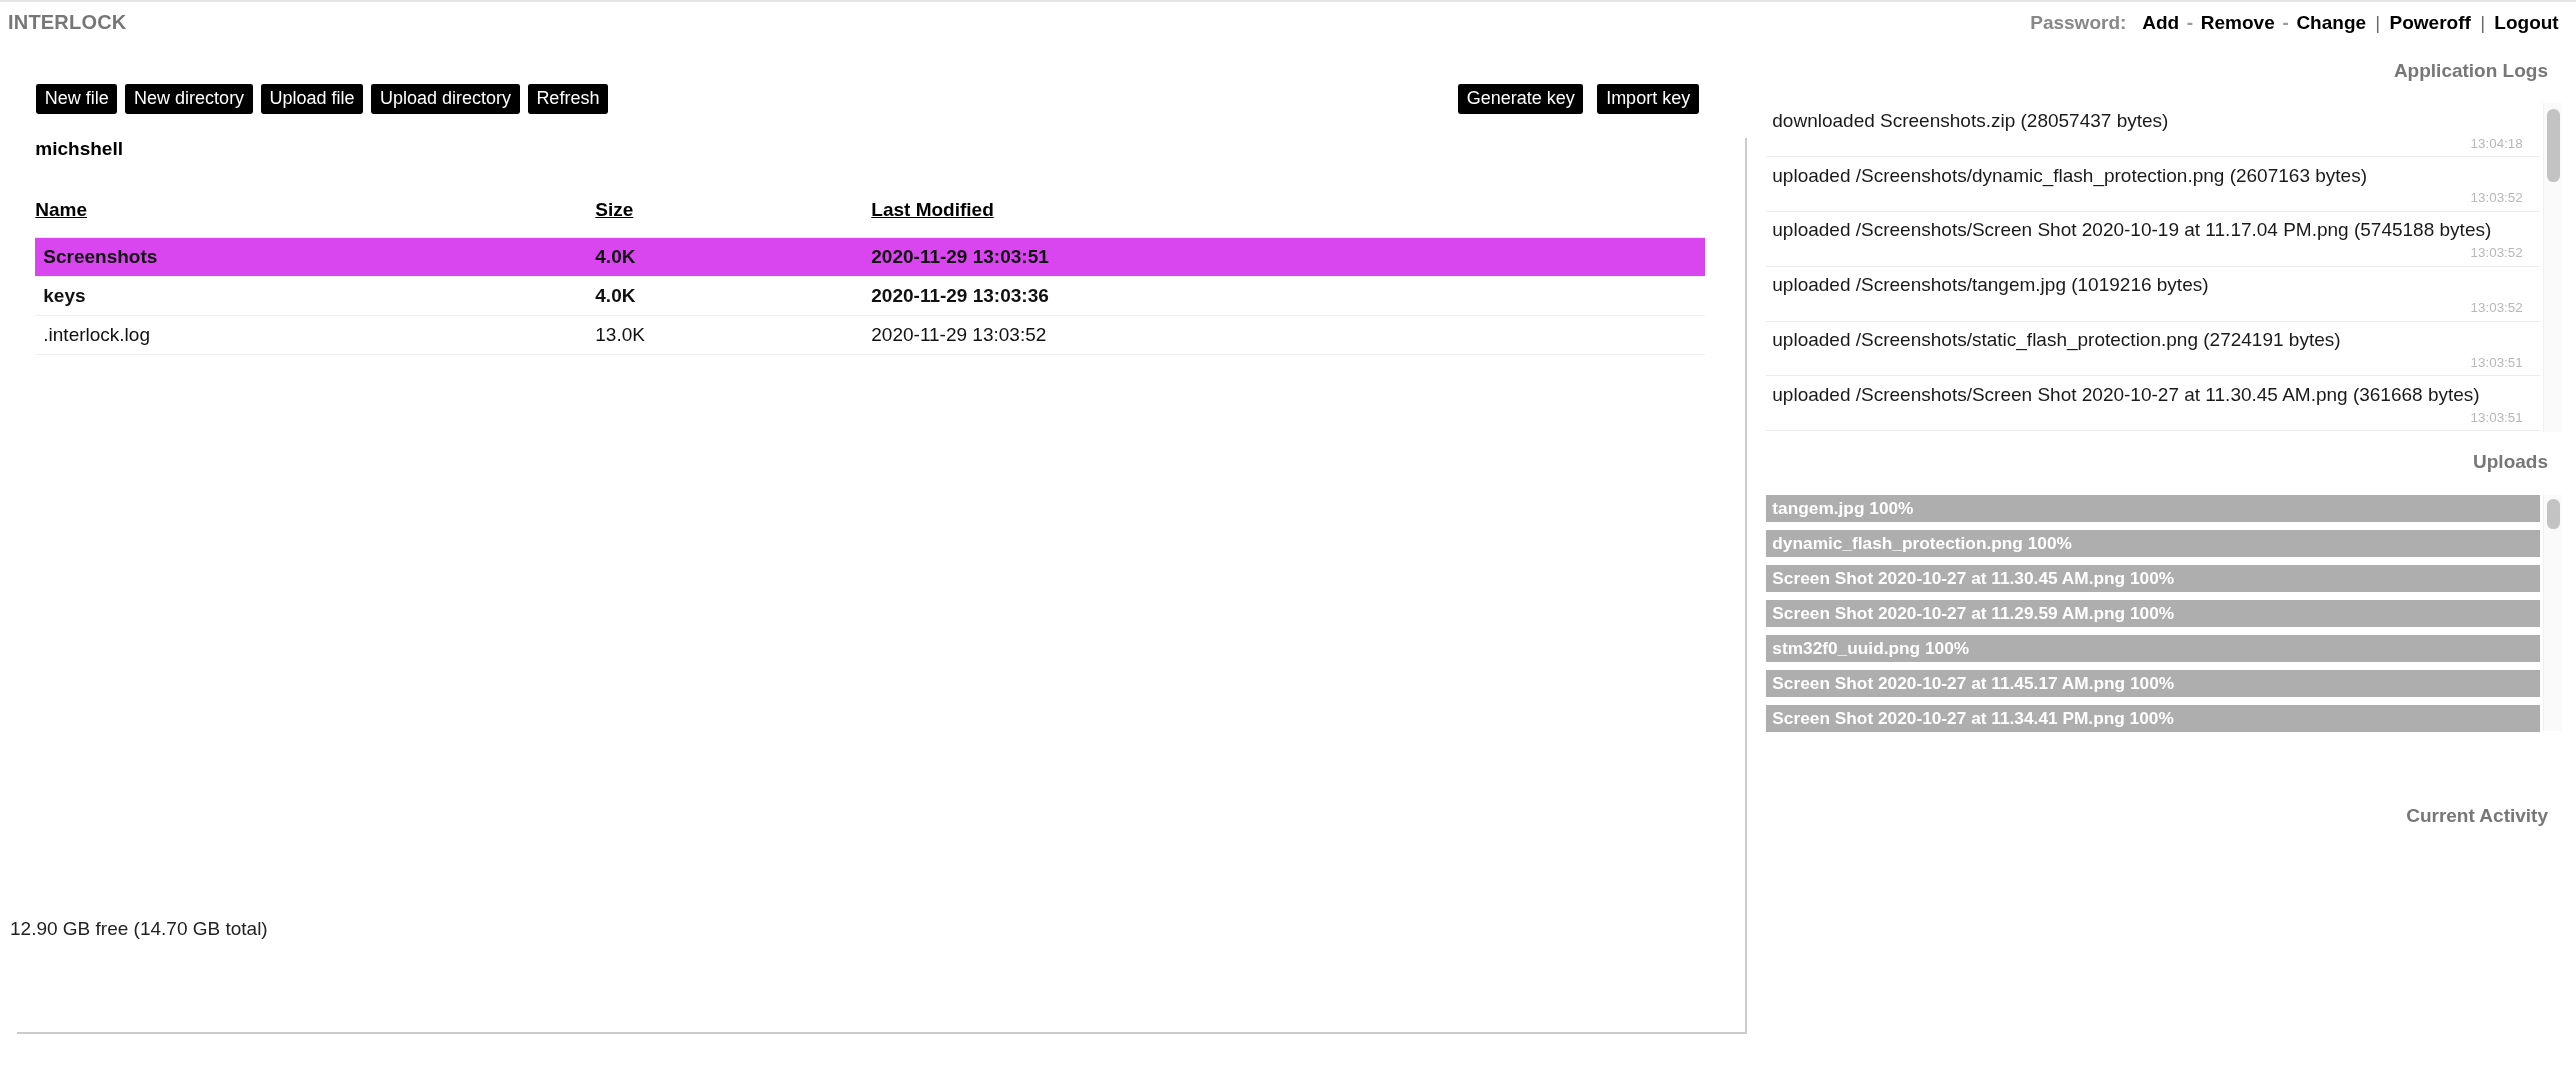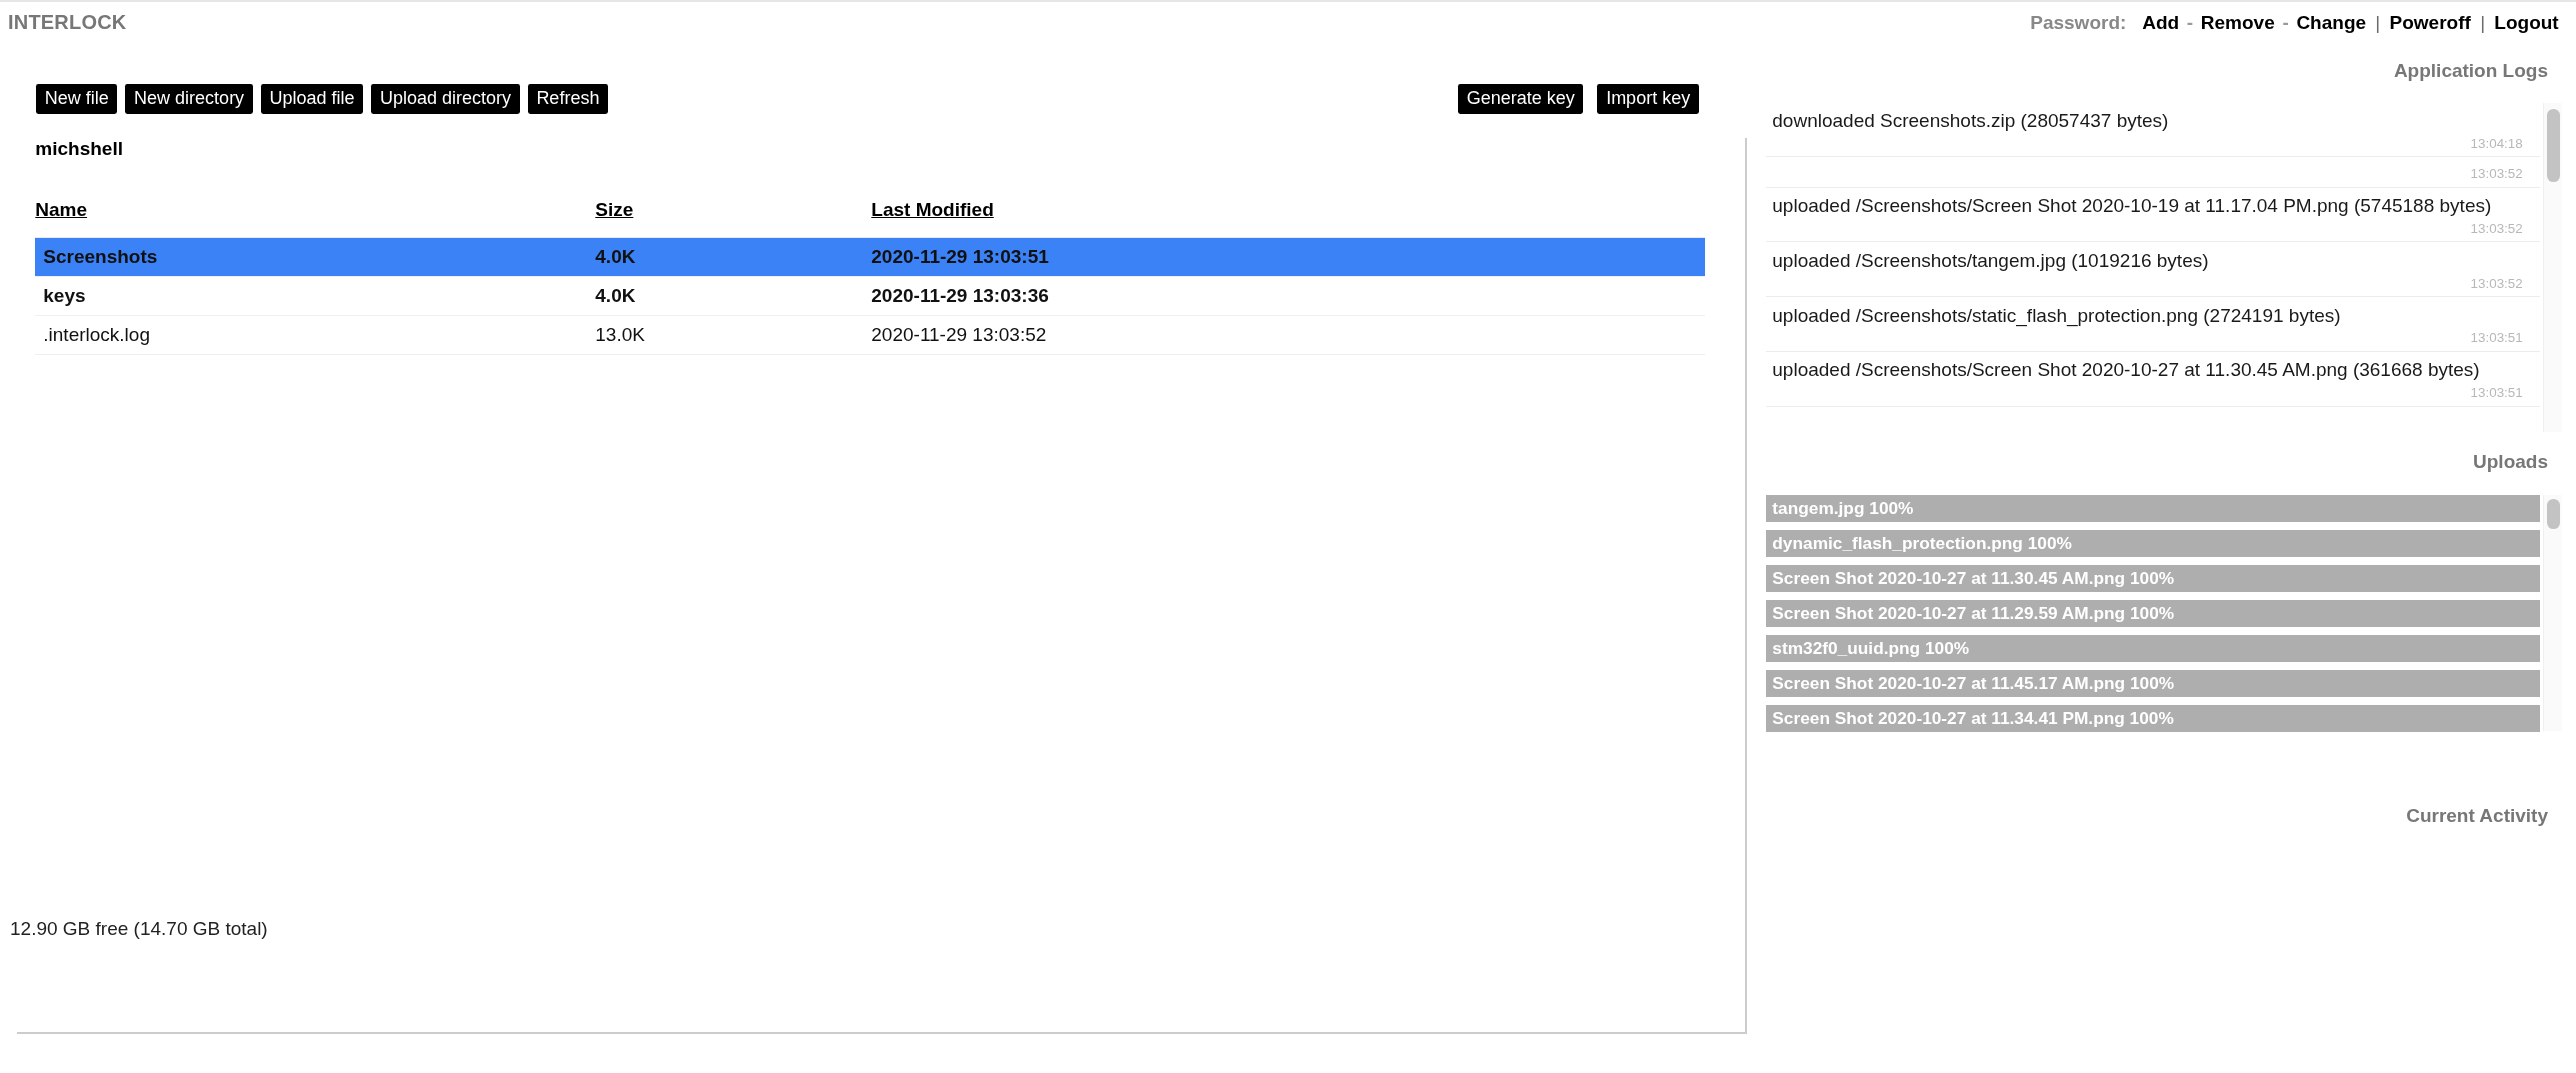--- a/index.html
+++ b/index.html
@@ -137,21 +137,21 @@
   }
   #file-table td {
     font-size: 19px;
     color: #111111;
     padding: 8px 0 8px 0;
     border-bottom: 1.6px solid #efefef;
     white-space: nowrap;
     overflow: hidden;
   }
   #file-table tr.selected td {
-    background: #3b82f6;
+    background: #d946ef;
   }
   #file-table tr.dir td {
     font-weight: bold;
   }
   #file-table td.c-name { padding-left: 8px; }
   .col-name { width: 560px; }
   .col-size { width: 276px; }
   .col-mod  { width: 834px; }
 
   #disk-status {
@@ -333,20 +333,21 @@
 <div id="right-column">
 
   <div class="panel-heading">Application Logs</div>
   <div id="logs-wrap">
     <div id="logs-list">
         <div class="log-entry">
           <div class="log-msg">downloaded Screenshots.zip (28057437 bytes)</div>
           <div class="log-time">13:04:18</div>
         </div>
         <div class="log-entry">
+          <div class="log-msg">uploaded /Screenshots/dynamic_flash_protection.png (2607163 bytes)</div>
           <div class="log-time">13:03:52</div>
         </div>
         <div class="log-entry">
           <div class="log-msg">uploaded /Screenshots/Screen Shot 2020-10-19 at 11.17.04 PM.png (5745188 bytes)</div>
           <div class="log-time">13:03:52</div>
         </div>
         <div class="log-entry">
           <div class="log-msg">uploaded /Screenshots/tangem.jpg (1019216 bytes)</div>
           <div class="log-time">13:03:52</div>
         </div>

